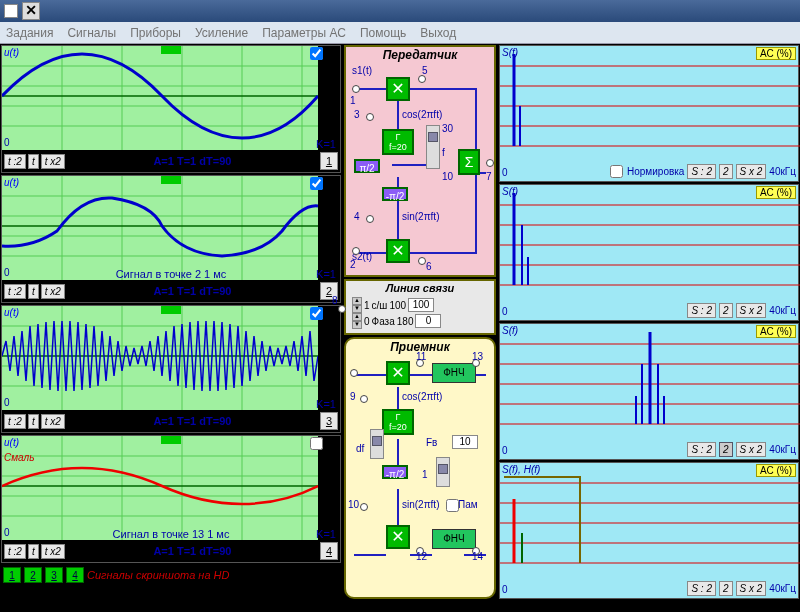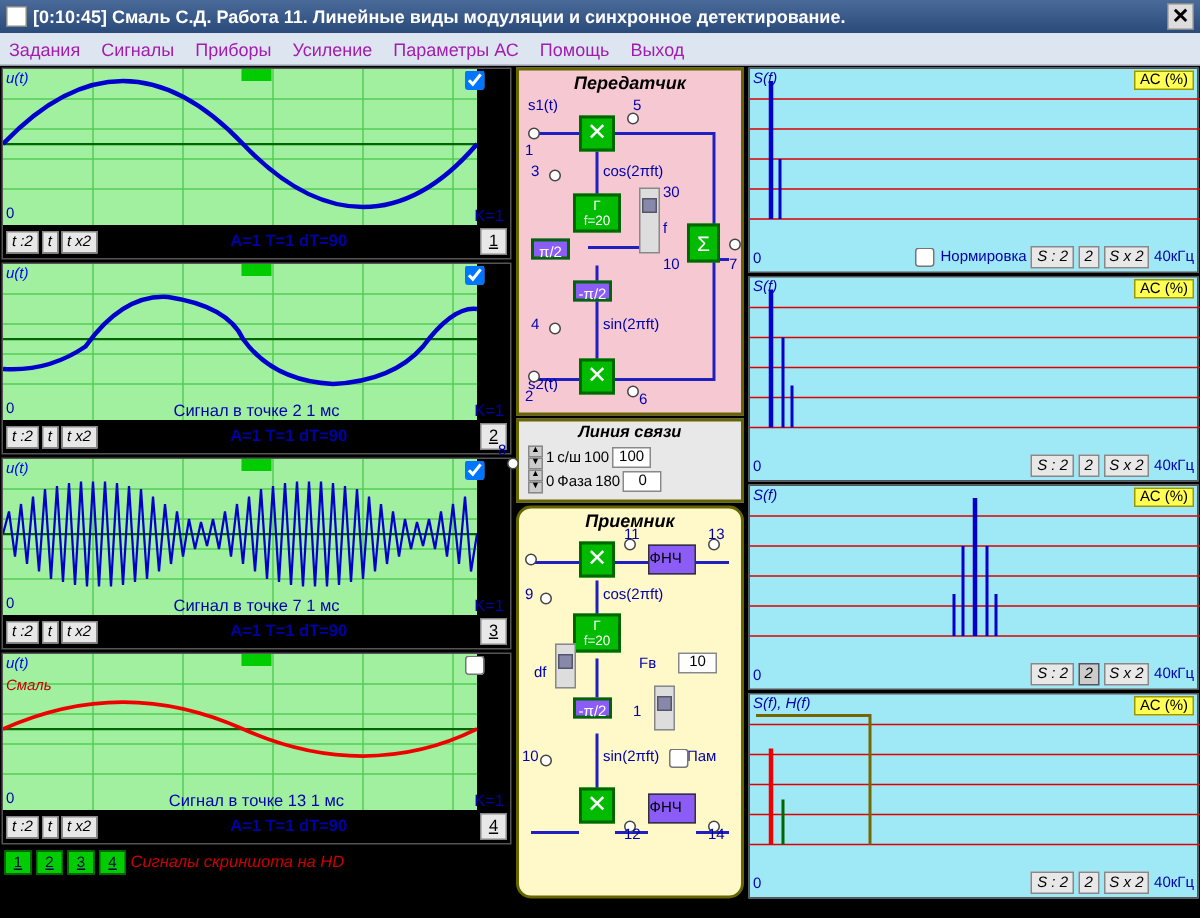--- a/index.html
+++ b/index.html
@@ -3,21 +3,21 @@
 <meta charset="utf-8">
 <style>
   * { box-sizing: border-box; margin: 0; padding: 0; font-family: Arial, sans-serif; }
   body { background: #000; width: 800px; height: 612px; overflow: hidden; }
   
   .titlebar { background: linear-gradient(#4a6a9a, #2a4a7a); color: #fff; height: 22px; display: flex; align-items: center; padding: 0 4px; font-size: 12px; font-weight: bold; }
   .titlebar .icon-doc { width: 14px; height: 14px; background: #fff; margin-right: 4px; border: 1px solid #888; }
   .titlebar .title { flex: 1; }
   .titlebar .close { width: 18px; height: 18px; background: #ddd; border: 1px solid #888; text-align: center; line-height: 14px; color: #000; font-size: 14px; cursor: pointer; }
   
-  .menubar { background: #dde6f0; height: 22px; display: flex; align-items: center; padding: 0 6px; font-size: 12px; color: #a21caf; gap: 14px; border-bottom: 1px solid #99a; }
+  .menubar { background: #dde6f0; height: 22px; display: flex; align-items: center; padding: 0 6px; font-size: 12px; color: #737373; gap: 14px; border-bottom: 1px solid #99a; }
   .menubar span { cursor: pointer; }
   
   .workspace { display: flex; height: 556px; background: #000; }
   .col-left { width: 342px; display: flex; flex-direction: column; }
   .col-mid { width: 156px; display: flex; flex-direction: column; background: #000; padding: 0 2px; }
   .col-right { flex: 1; display: flex; flex-direction: column; }
   
   
   .oscope { background: #000; border: 1px solid #555; margin: 1px; position: relative; height: 128px; }
   .oscope svg { display: block; }
@@ -38,21 +38,21 @@
   .block-panel { border: 2px solid #660; margin: 1px 0; position: relative; font-size: 10px; }
   .block-title { text-align: center; font-weight: bold; font-size: 12px; padding: 1px; font-style: italic; }
   .tx { background: #f5c8d2; height: 232px; }
   .line { background: #e8e8e8; height: 56px; font-size: 10px; }
   .rx { background: #fff8c8; flex: 1; border-radius: 10px; }
   .node { width: 8px; height: 8px; border-radius: 50%; background: #fff; border: 1px solid #444; position: absolute; }
   .mult { width: 24px; height: 24px; background: #0b0; border: 2px solid #060; color: #fff; text-align: center; line-height: 20px; font-size: 16px; position: absolute; }
   .genbox { width: 32px; height: 26px; background: #0b0; border: 2px solid #060; color: #fff; text-align: center; font-size: 9px; position: absolute; padding-top: 1px; }
   .pibox { width: 26px; height: 14px; background: #8b5cf6; border: 2px solid #060; color: #fff; text-align: center; line-height: 16px; font-size: 10px; position: absolute; }
   .sumbox { width: 22px; height: 26px; background: #0b0; border: 2px solid #060; color: #fff; text-align: center; line-height: 22px; font-size: 14px; position: absolute; }
-  .filterbox { width: 32px; height: 20px; background: #8b5cf6; border: 1px solid #333; text-align: left; line-height: 18px; font-size: 10px; position: absolute; }
+  .filterbox { width: 44px; height: 20px; background: #22c55e; border: 1px solid #333; text-align: center; line-height: 18px; font-size: 10px; position: absolute; }
   .slider-v { width: 14px; height: 44px; background: #ddd; border: 1px solid #888; position: absolute; }
   .slider-v::after { content: ''; position: absolute; left: 1px; right: 1px; top: 6px; height: 8px; background: #88a; border: 1px solid #556; }
   .small-lbl { position: absolute; color: #00a; font-size: 10px; }
   .spin { display: inline-flex; align-items: center; }
   .spin-btn { width: 10px; height: 8px; background: #ccc; border: 1px solid #888; font-size: 6px; line-height: 5px; text-align: center; }
   .valbox { width: 26px; height: 14px; background: #fff; border: 1px solid #888; font-size: 10px; text-align: center; line-height: 12px; }
   
   
   .spectrum { background: #9fe8f5; border: 1px solid #555; margin: 1px; position: relative; flex: 1; min-height: 124px; }
   .spectrum svg { position: absolute; top: 0; left: 0; }
@@ -68,21 +68,20 @@
   .ft-btn { width: 18px; height: 16px; background: #0c0; border: 1px solid #060; color: #004; font-size: 10px; text-decoration: underline; cursor: pointer; }
   .ft-text { color: #c00; font-size: 11px; font-style: italic; }
   
   .wire { stroke: #2020c0; stroke-width: 2; fill: none; }
 </style>
 </head>
 <body>
 
 <div class="titlebar">
   <div class="icon-doc"></div>
-  <span class="title">[0:10:45] Смаль С.Д.  Работа 11. Линейные виды модуляции и синхронное детектирование.</span>
   <div class="close">✕</div>
 </div>
 
 <div class="menubar">
   <span>Задания</span>
   <span>Сигналы</span>
   <span>Приборы</span>
   <span>Усиление</span>
   <span>Параметры АС</span>
   <span>Помощь</span>
@@ -184,21 +183,20 @@
         <path d="M0 50 L4 35 L8 65 L12 30 L16 70 L20 25 L24 75 L28 20 L32 80 L36 18 L40 82 L44 16 L48 84 L52 15 L56 85 L60 15 L64 85 L68 15 L72 85 L76 16 L80 84 L84 18 L88 82 L92 20 L96 80 L100 25 L104 75 L108 30 L112 70 L116 35 L120 65 L124 40 L128 60 L132 42 L136 58 L140 40 L144 60 L148 35 L152 65 L156 30 L160 70 L164 25 L168 75 L172 20 L176 80 L180 18 L184 82 L188 16 L192 84 L196 15 L200 85 L204 15 L208 85 L212 15 L216 85 L220 16 L224 84 L228 18 L232 82 L236 20 L240 80 L244 25 L248 75 L252 30 L256 70 L260 35 L264 65 L268 40 L272 60 L276 42 L280 58 L284 40 L288 60 L292 35 L296 65 L300 30 L304 70 L308 25 L312 75 L316 50" stroke="#00c" stroke-width="1.5" fill="none"></path>
       </svg>
       <span class="oscope-label">u(t)</span>
       <div class="oscope-topbar">
           <div class="green-block"></div>
         </div>
       <div class="cp-box">
           <input type="checkbox" checked="" style="">
           <span>Ср</span>
         </div>
-      <div class="oscope-caption">Сигнал в точке 7     1 мс</div>
       <div class="oscope-meas">K=1</div>
       <span class="zero-lbl">0</span>
       <div class="oscope-ctrls">
         <button class="btn">t :2</button>
         <button class="btn">t</button>
         <button class="btn">t x2</button>
         <span class="ctrl-spacer" style="font-weight:bold">A=1      T=1      dT=90</span>
         <button class="num-btn">3</button>
       </div>
     </div>

